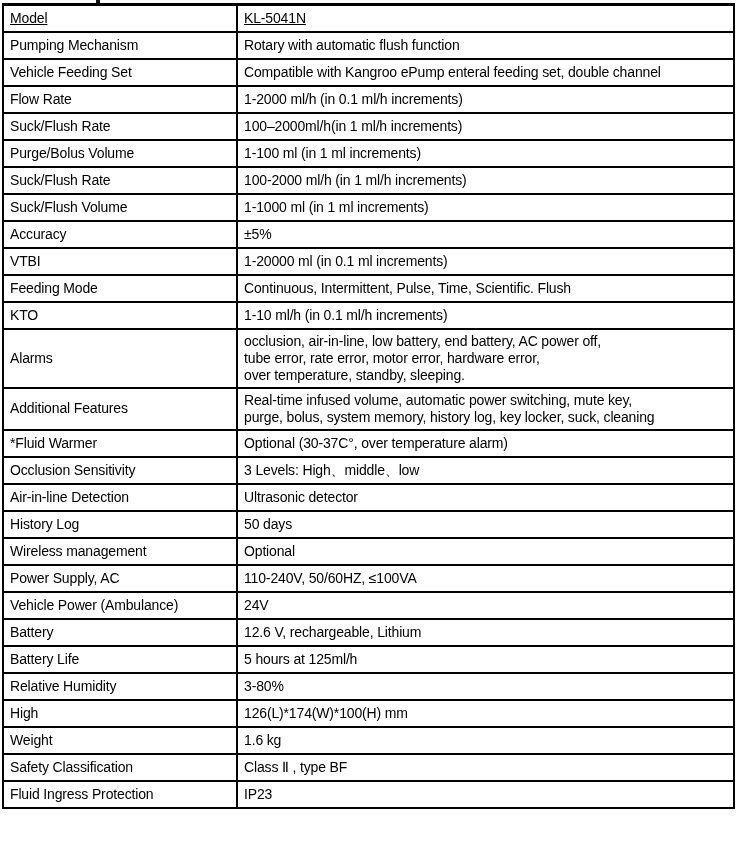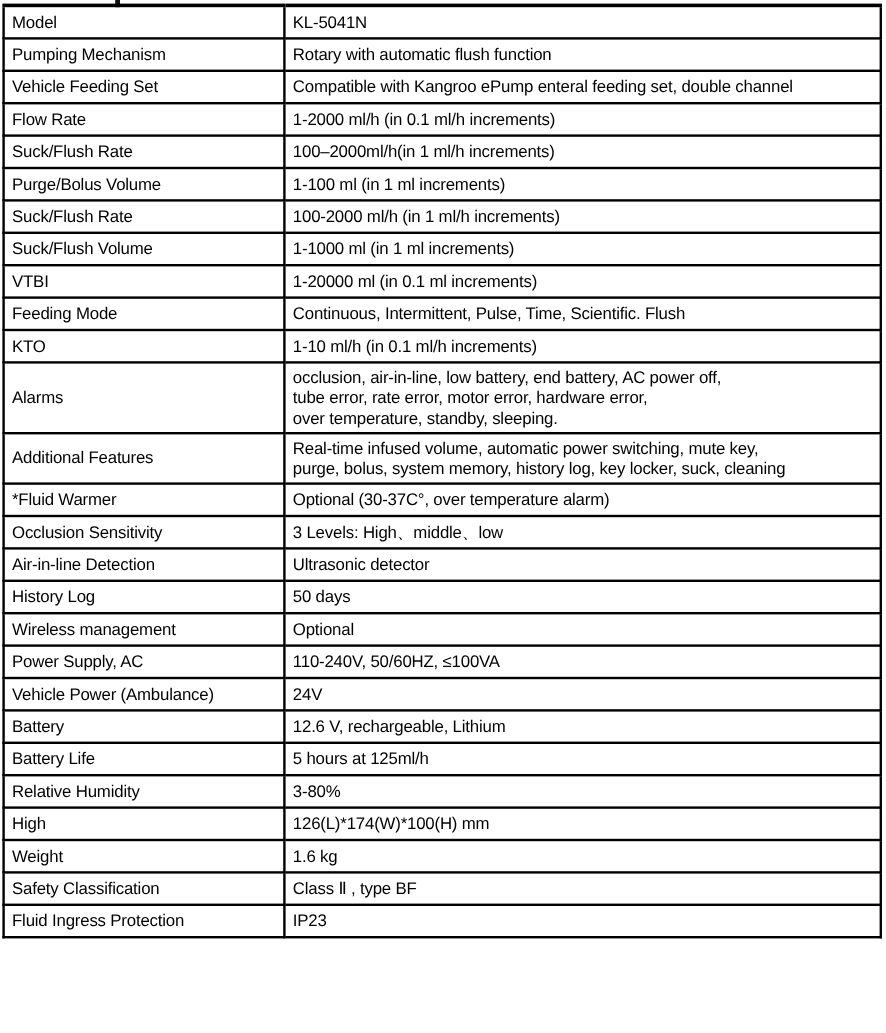--- a/index.html
+++ b/index.html
@@ -38,20 +38,21 @@
     line-height: 17px;
     letter-spacing: -0.15px;
     padding: 3px 6px 3px 6px;
     height: 27px;
     vertical-align: middle;
     white-space: pre-line;
     overflow: hidden;
   }
   table.spec-table tr:first-child td {
     border-top: 3px solid #000000;
+    text-decoration: underline;
   }
   col.c-label { width: 234px; }
   col.c-value { width: 497px; }
 </style>
 </head>
 <body>
 
 <div class="top-artifact"></div>
 
 <table class="spec-table">
@@ -84,20 +85,24 @@
         <td>Purge/Bolus Volume</td>
         <td>1-100 ml (in 1 ml increments)</td>
       </tr>
     <tr>
         <td>Suck/Flush Rate</td>
         <td>100-2000 ml/h (in 1 ml/h increments)</td>
       </tr>
     <tr>
         <td>Suck/Flush Volume</td>
         <td>1-1000 ml (in 1 ml increments)</td>
+      </tr>
+    <tr>
+        <td>Accuracy</td>
+        <td>±5%</td>
       </tr>
     <tr>
         <td>VTBI</td>
         <td>1-20000 ml (in 0.1 ml increments)</td>
       </tr>
     <tr>
         <td>Feeding Mode</td>
         <td>Continuous, Intermittent, Pulse, Time, Scientific. Flush</td>
       </tr>
     <tr>

